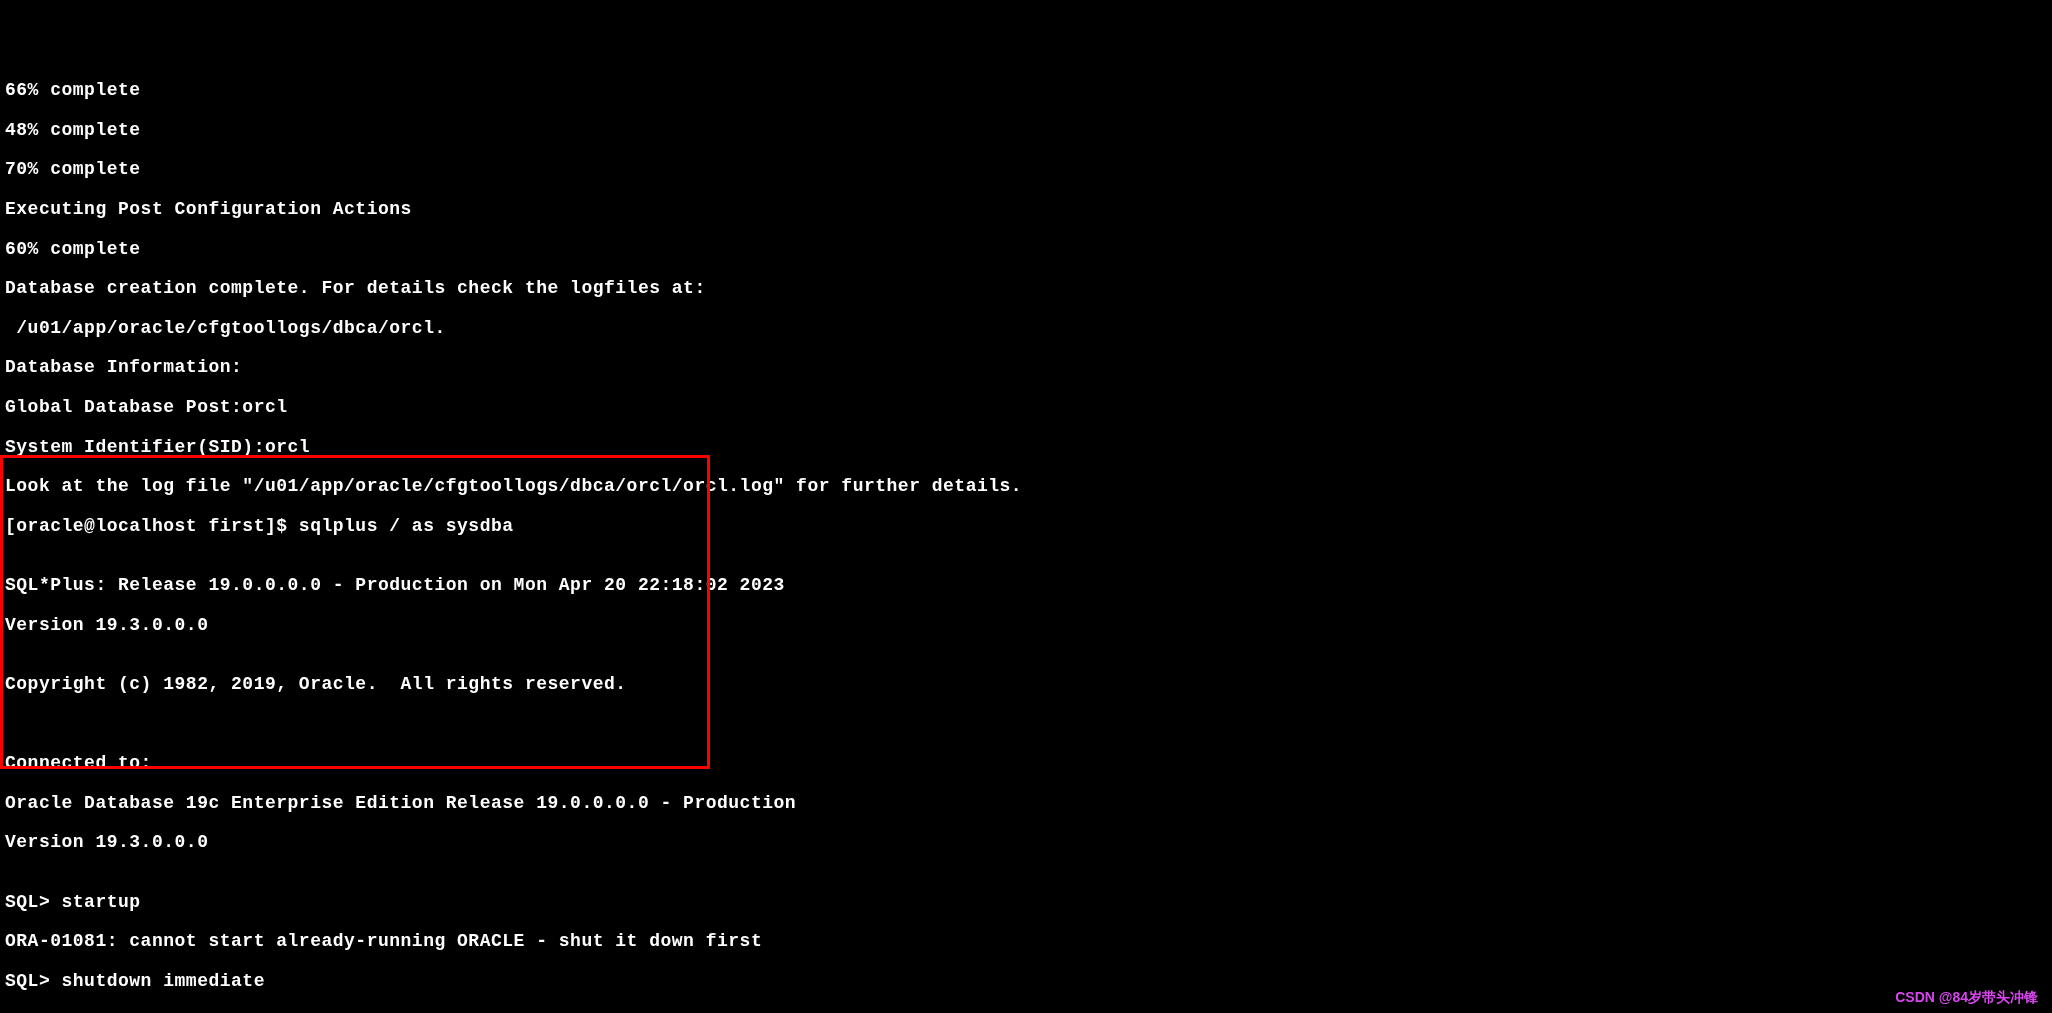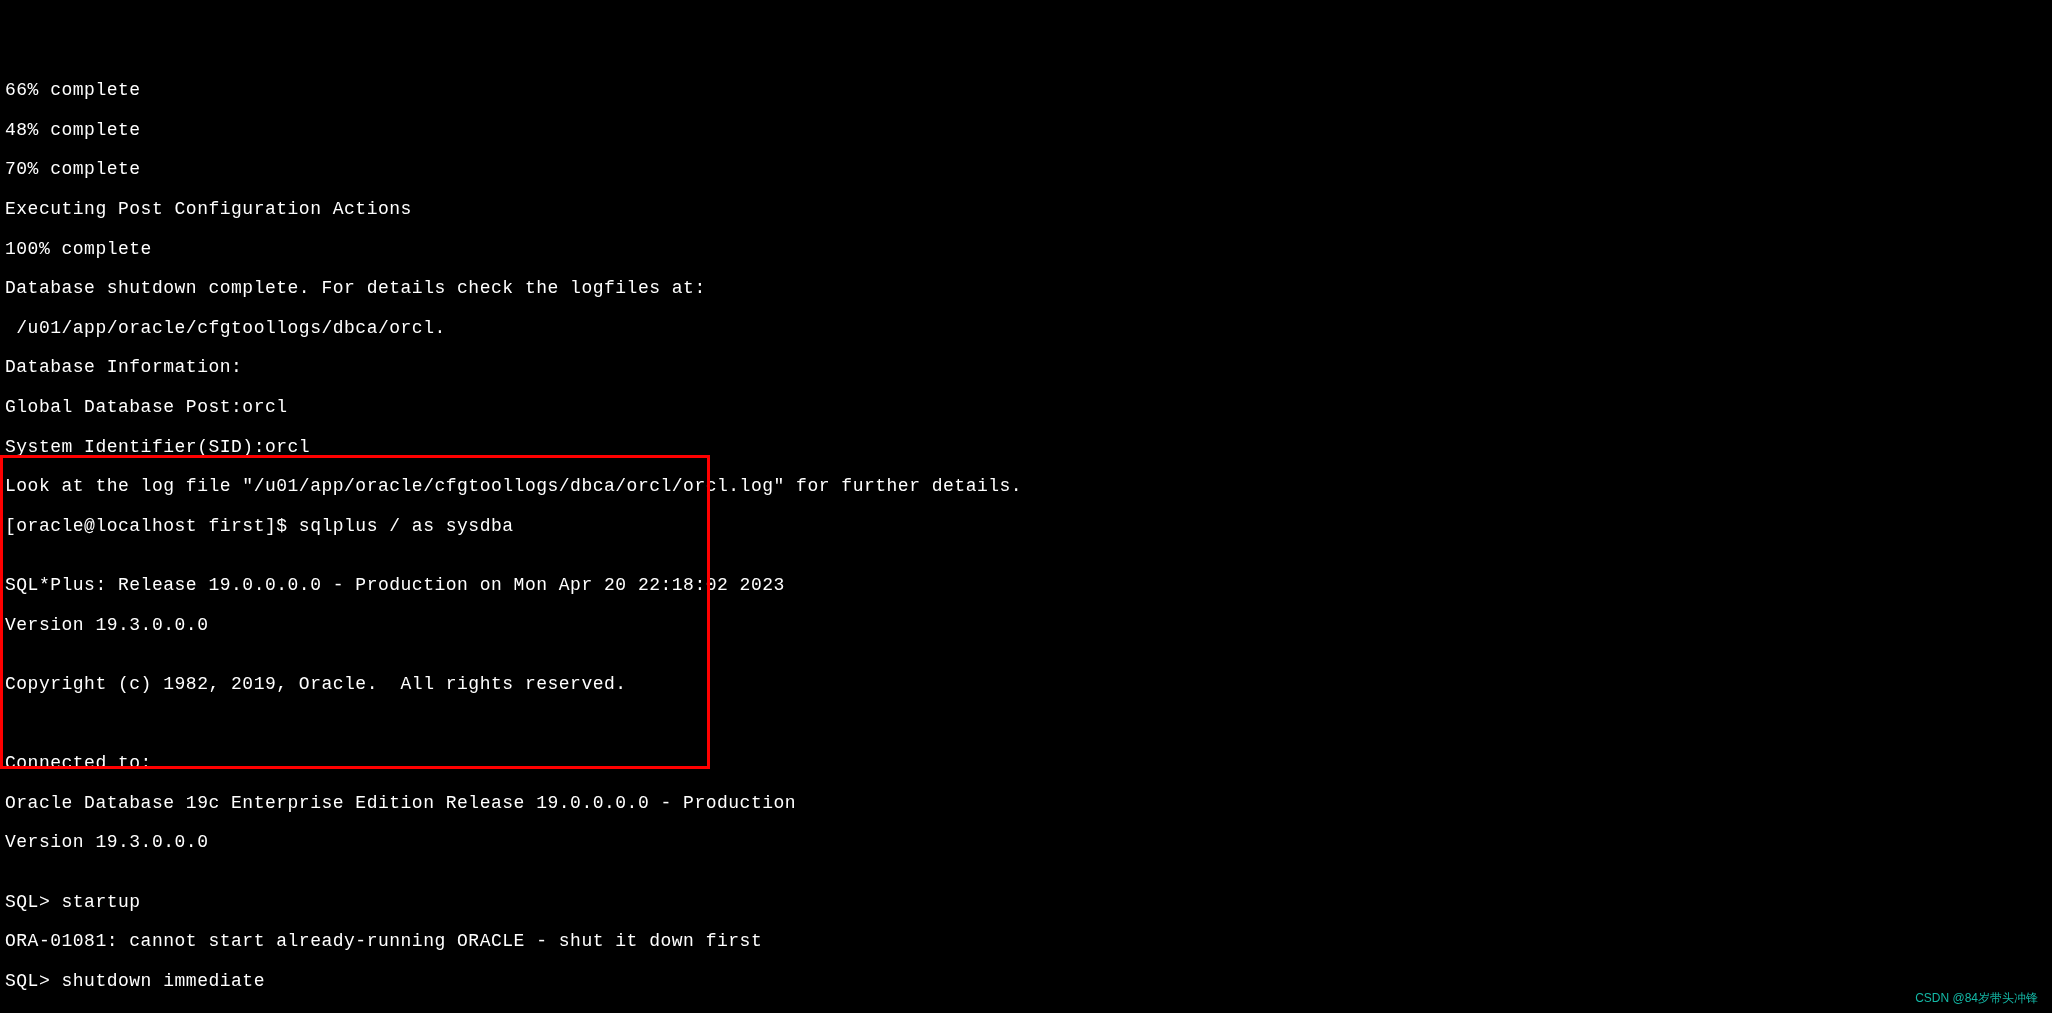--- a/index.html
+++ b/index.html
@@ -1,18 +1,19 @@
 <!DOCTYPE html>
 <html><head>
   <meta charset="utf-8">
   <style>
     * {
       margin: 0;
       padding: 0;
       box-sizing: border-box;
+      font-weight: bold;
     }
     body {
       background-color: #000000;
       color: #ffffff;
       font-family: 'Courier New', Consolas, monospace;
       font-size: 18px;
       line-height: 1.1;
       padding: 2px 5px;
       letter-spacing: 0.5px;
       white-space: pre;
@@ -29,38 +30,38 @@
       left: 0px;
       top: 455px;
       width: 710px;
       height: 314px;
       pointer-events: none;
     }
     .watermark {
       position: absolute;
       bottom: 8px;
       right: 14px;
-      color: #14b8a6;
-      font-size: 12px;
+      color: #d946ef;
+      font-size: 14px;
       font-family: Arial, sans-serif;
       letter-spacing: 0;
       white-space: nowrap;
     }
   </style>
 </head>
 <body>
 
 
 
 <div class="terminal-line">66% complete</div>
 <div class="terminal-line">48% complete</div>
 <div class="terminal-line">70% complete</div>
 <div class="terminal-line">Executing Post Configuration Actions</div>
-<div class="terminal-line">100% complete</div>
-<div class="terminal-line">Database shutdown complete. For details check the logfiles at:</div>
+<div class="terminal-line">60% complete</div>
+<div class="terminal-line">Database creation complete. For details check the logfiles at:</div>
 <div class="terminal-line"> /u01/app/oracle/cfgtoollogs/dbca/orcl.</div>
 <div class="terminal-line">Database Information:</div>
 <div class="terminal-line">Global Database Post:orcl</div>
 <div class="terminal-line">System Identifier(SID):orcl</div>
 <div class="terminal-line">Look at the log file "/u01/app/oracle/cfgtoollogs/dbca/orcl/orcl.log" for further details.</div>
 <div class="terminal-line">[oracle@localhost first]$ sqlplus / as sysdba</div>
 <div class="terminal-line"></div>
 <div class="terminal-line">SQL*Plus: Release 19.0.0.0.0 - Production on Mon Apr 20 22:18:02 2023</div>
 <div class="terminal-line">Version 19.3.0.0.0</div>
 <div class="terminal-line"></div>

